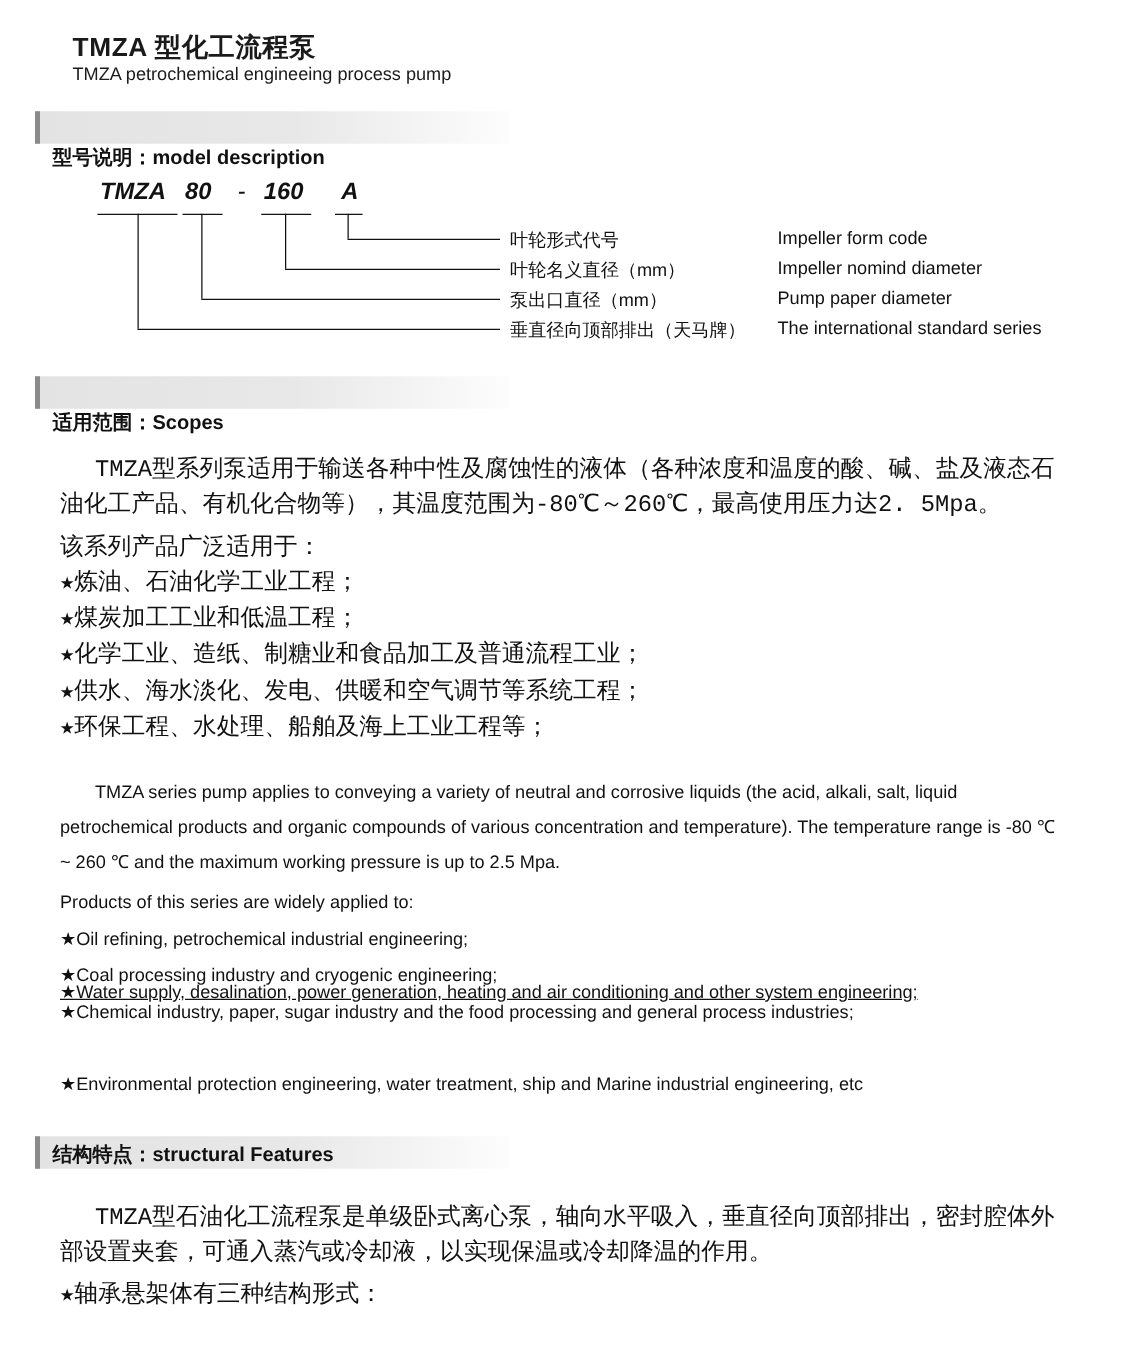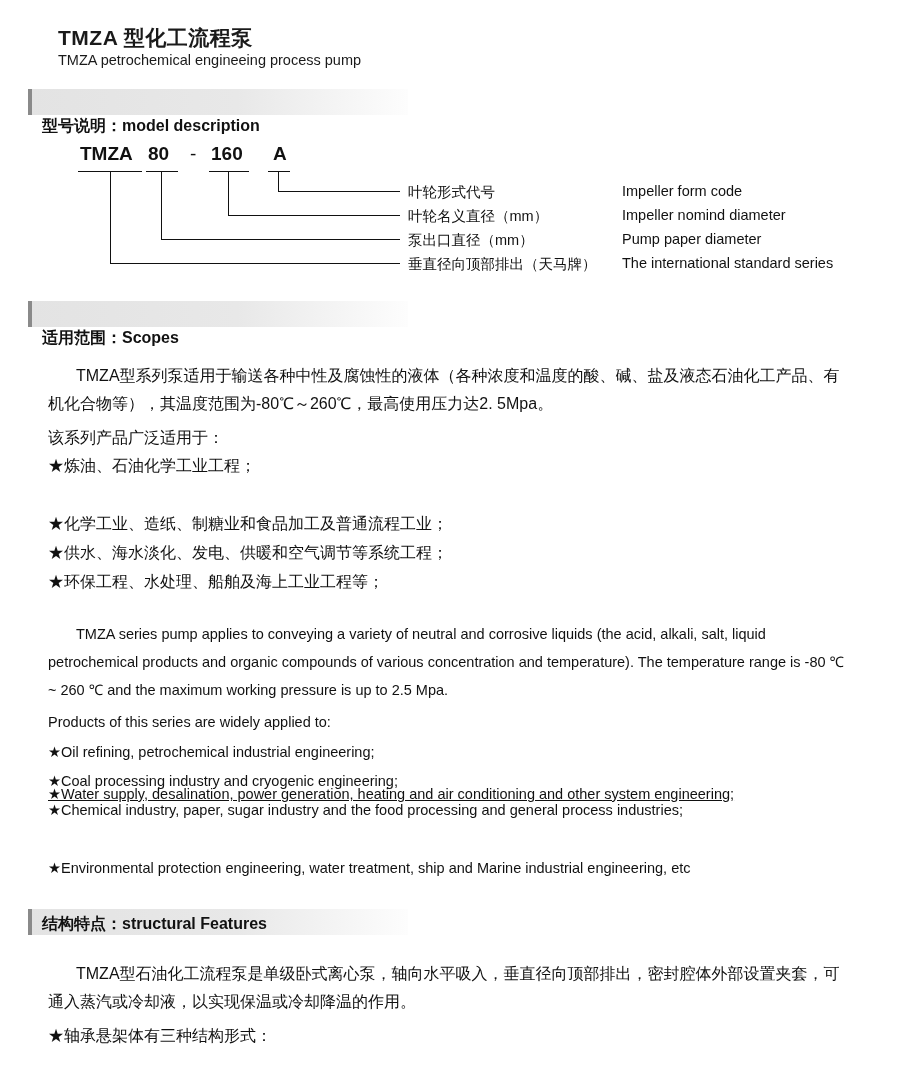--- a/index.html
+++ b/index.html
@@ -71,20 +71,21 @@
     position: absolute;
     left: 0; top: 135px;
     width: 900px; height: 150px;
   }
   .code-token {
     position: absolute;
     font-size: 19px;
     font-weight: bold;
     color: #111;
     white-space: nowrap;
+    font-style: italic;
   }
   .tok-tmza { left: 80px;  top: 8px; }
   .tok-80   { left: 148px; top: 8px; }
   .tok-dash { left: 190px; top: 8px; font-weight: normal;}
   .tok-160  { left: 211px; top: 8px; }
   .tok-a    { left: 273px; top: 8px; }
 
   .underline {
     position: absolute;
     height: 1px;
@@ -124,21 +125,21 @@
   .row3 { top: 96px; }
   .row4 { top: 120px; }
 
   
   .body-text {
     position: absolute;
     font-size: 14.5px;
     line-height: 28px;
     color: #111;
   }
-  .cn { font-size: 16px; }
+  .cn { font-size: 19px; font-family: Liberation Mono, monospace; }
   .indent { text-indent: 28px; }
 
   #scopes-cn-para { left: 48px; top: 362px; width: 806px; }
   #scopes-cn-lead { left: 48px; top: 424px; }
   .bullet-cn { left: 48px; }
   #b-cn-1 { top: 452px; }
   #b-cn-2 { top: 481px; }
   #b-cn-3 { top: 510px; }
   #b-cn-4 { top: 539px; }
   #b-cn-5 { top: 568px; }
@@ -201,20 +202,21 @@
   </div>
 
   <div class="section-bar" id="bar-scopes">
     <div class="accent"></div>
     <div class="label">适用范围：Scopes</div>
   </div>
 
   <div class="body-text cn indent" id="scopes-cn-para">TMZA型系列泵适用于输送各种中性及腐蚀性的液体（各种浓度和温度的酸、碱、盐及液态石油化工产品、有机化合物等），其温度范围为-80℃～260℃，最高使用压力达2. 5Mpa。</div>
   <div class="body-text cn" id="scopes-cn-lead">该系列产品广泛适用于：</div>
   <div class="body-text cn bullet-cn" id="b-cn-1">★炼油、石油化学工业工程；</div>
+  <div class="body-text cn bullet-cn" id="b-cn-2">★煤炭加工工业和低温工程；</div>
   <div class="body-text cn bullet-cn" id="b-cn-3">★化学工业、造纸、制糖业和食品加工及普通流程工业；</div>
   <div class="body-text cn bullet-cn" id="b-cn-4">★供水、海水淡化、发电、供暖和空气调节等系统工程；</div>
   <div class="body-text cn bullet-cn" id="b-cn-5">★环保工程、水处理、船舶及海上工业工程等；</div>
 
   <div class="body-text indent" id="scopes-en-para">TMZA series pump applies to conveying a variety of neutral and corrosive liquids (the acid, alkali, salt, liquid petrochemical products and organic compounds of various concentration and temperature). The temperature range is -80 ℃ ~ 260 ℃ and the maximum working pressure is up to 2.5 Mpa.</div>
   <div class="body-text" id="scopes-en-lead">Products of this series are widely applied to:</div>
   <div class="body-text bullet-en" id="b-en-1">★Oil refining, petrochemical industrial engineering;</div>
   <div class="body-text bullet-en" id="b-en-2">★Coal processing industry and cryogenic engineering;</div>
   <div class="body-text bullet-en" id="b-en-3">★Chemical industry, paper, sugar industry and the food processing and general process industries;</div>
   <div class="body-text bullet-en" id="b-en-4">★Water supply, desalination, power generation, heating and air conditioning and other system engineering;</div>

